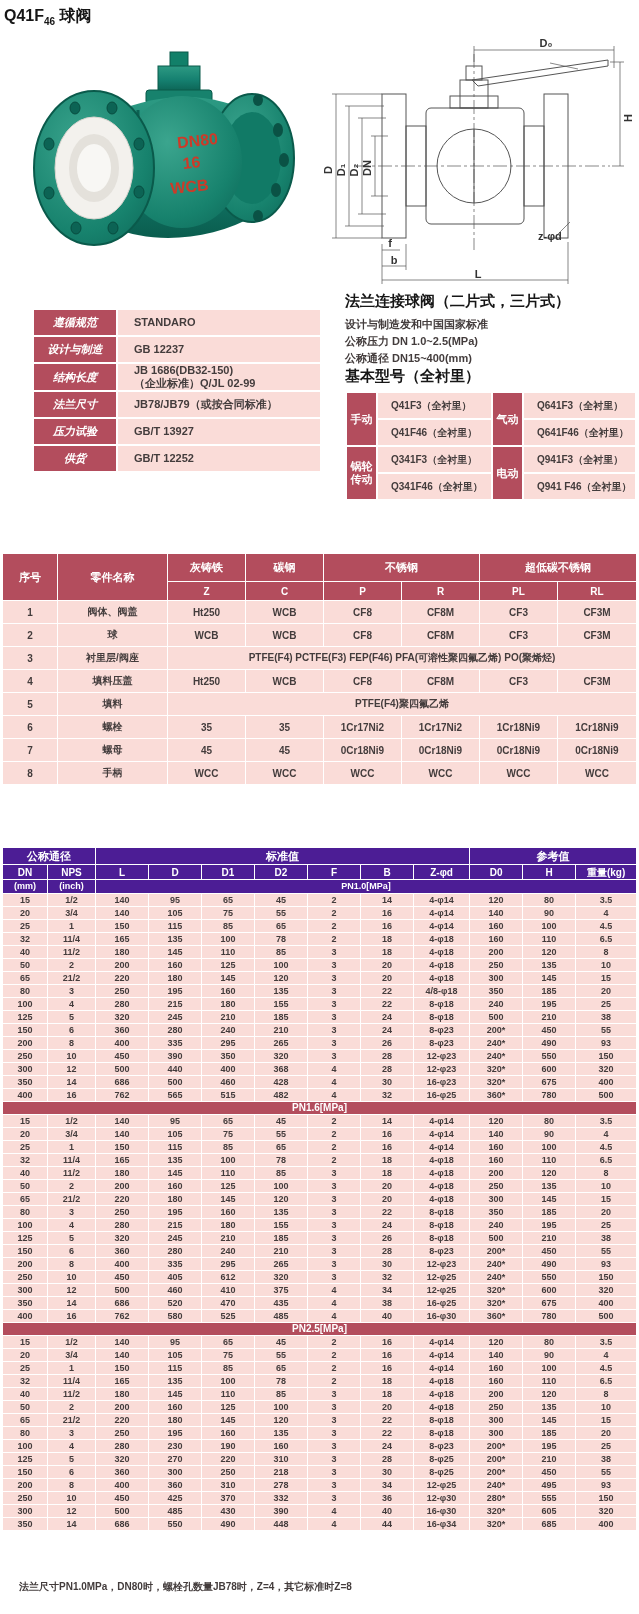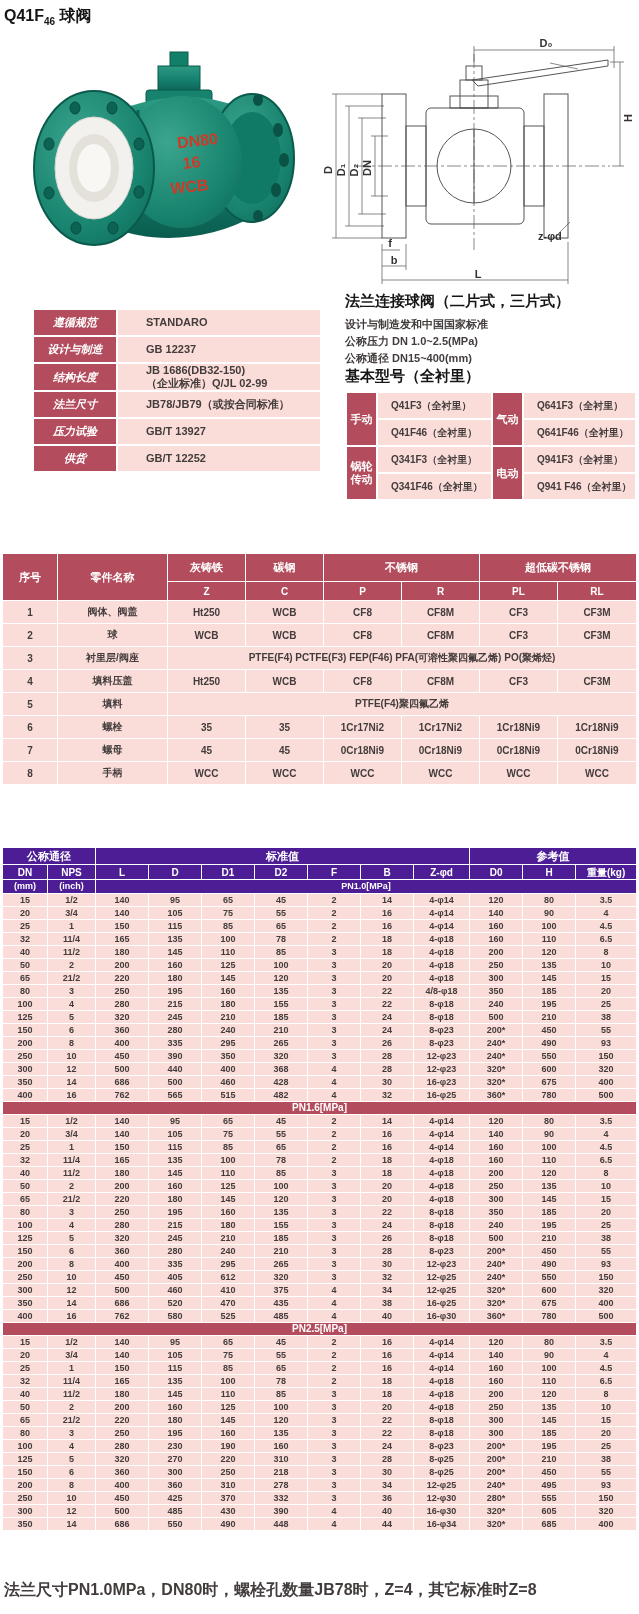--- a/index.html
+++ b/index.html
@@ -11,21 +11,21 @@
   .title { position:absolute; left:4px; top:6px; font-size:16px; font-weight:bold; color:#161616; }
   .title sub { font-size:10px; }
   .photo { position:absolute; left:20px; top:40px; width:282px; height:242px; }
   .drawing { position:absolute; left:320px; top:38px; width:317px; height:250px; }
   table { border-collapse:collapse; table-layout:fixed; }
 
   
   .spec { position:absolute; left:32px; top:308px; width:290px; }
   .spec td { border:2px solid #fff; font-size:11px; font-weight:bold; }
   .spec .lbl { background:#b34d5d; color:#fff; text-align:center; width:84px; height:27px;font-style:italic; }
-  .spec .val { background:#fadcd8; color:#433c3c; padding-left:28px; white-space:pre-line; line-height:13px; }
+  .spec .val { background:#fadcd8; color:#433c3c; padding-left:16px; white-space:pre-line; line-height:13px; }
 
   
   .intro { position:absolute; left:345px; top:292px; width:292px; }
   .intro-heading { font-size:15px; font-weight:bold; color:#161616; margin-bottom:5px; }
   .intro-line { font-size:11px; font-weight:bold; color:#433c3c; line-height:17px; }
   .models-heading { position:absolute; left:345px; top:367px; font-size:15px; font-weight:bold; color:#161616; }
   .models { position:absolute; left:345px; top:391px; width:292px; }
   .models td { border:2px solid #fff; font-size:10px; font-weight:bold; height:27px; }
   .models .lbl { background:#b34d5d; color:#fff; text-align:center; width:31px; white-space:pre-line; font-size:11px; line-height:13px; }
   .models .val { background:#fadcd8; color:#433c3c; padding-left:13px; }
@@ -42,21 +42,21 @@
 
   .dims-title { top:828px; }
   
   .dims { position:absolute; left:2px; top:847px; width:635px; }
   .dims th { background:#4c1d95; color:#fff; font-size:10px; border:1px solid #fff; font-weight:bold; height:15px; padding:0; line-height:13px; }
   .dims thead tr:nth-child(1) th { height:17px; font-size:11px; }
   .dims thead tr:nth-child(3) th { height:13px; font-size:9px; }
   .dims td { background:#fadcd8; color:#433c3c; font-size:9px; font-weight:bold; text-align:center; height:13px; padding:0; border:1px solid #fff; line-height:12px; }
   .dims td.band { background:#b34d5d; color:#fff; font-size:10px; height:12px; }
 
-  .footnote { position:absolute; left:4px; top:1580px; font-size:16px; font-weight:bold; color:#433c3c; }
+  .footnote { position:absolute; left:19px; top:1580px; font-size:10px; font-weight:bold; color:#433c3c; }
 </style>
 </head>
 <body>
 
 <div class="page">
 
   <h1 class="title"><span>Q41F</span><sub>46</sub><span> 球阀</span></h1>
 
   <div class="photo">
     <svg width="282" height="242" viewBox="0 0 282 242">

